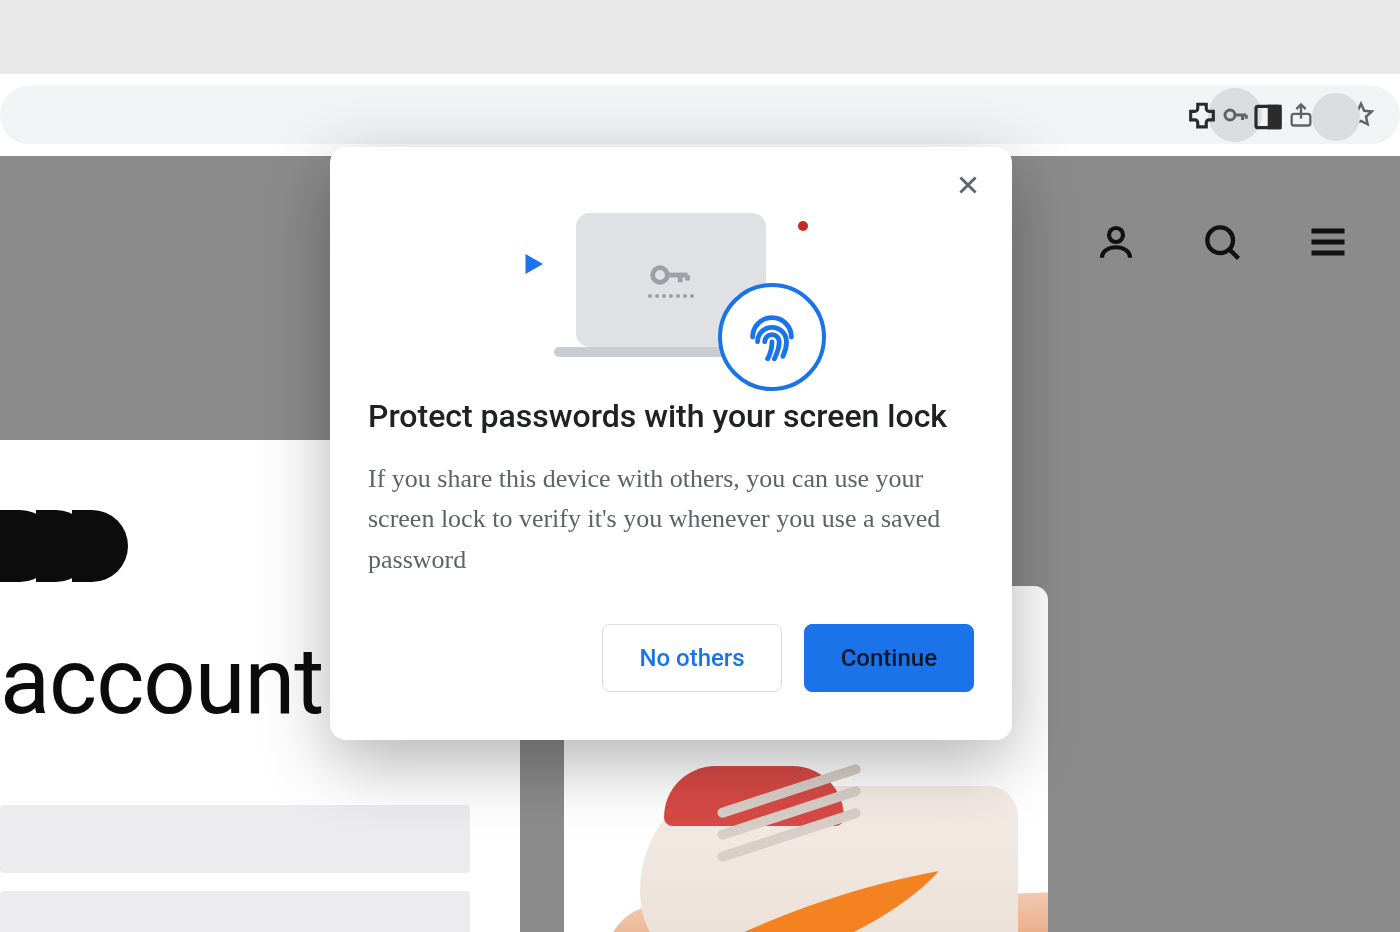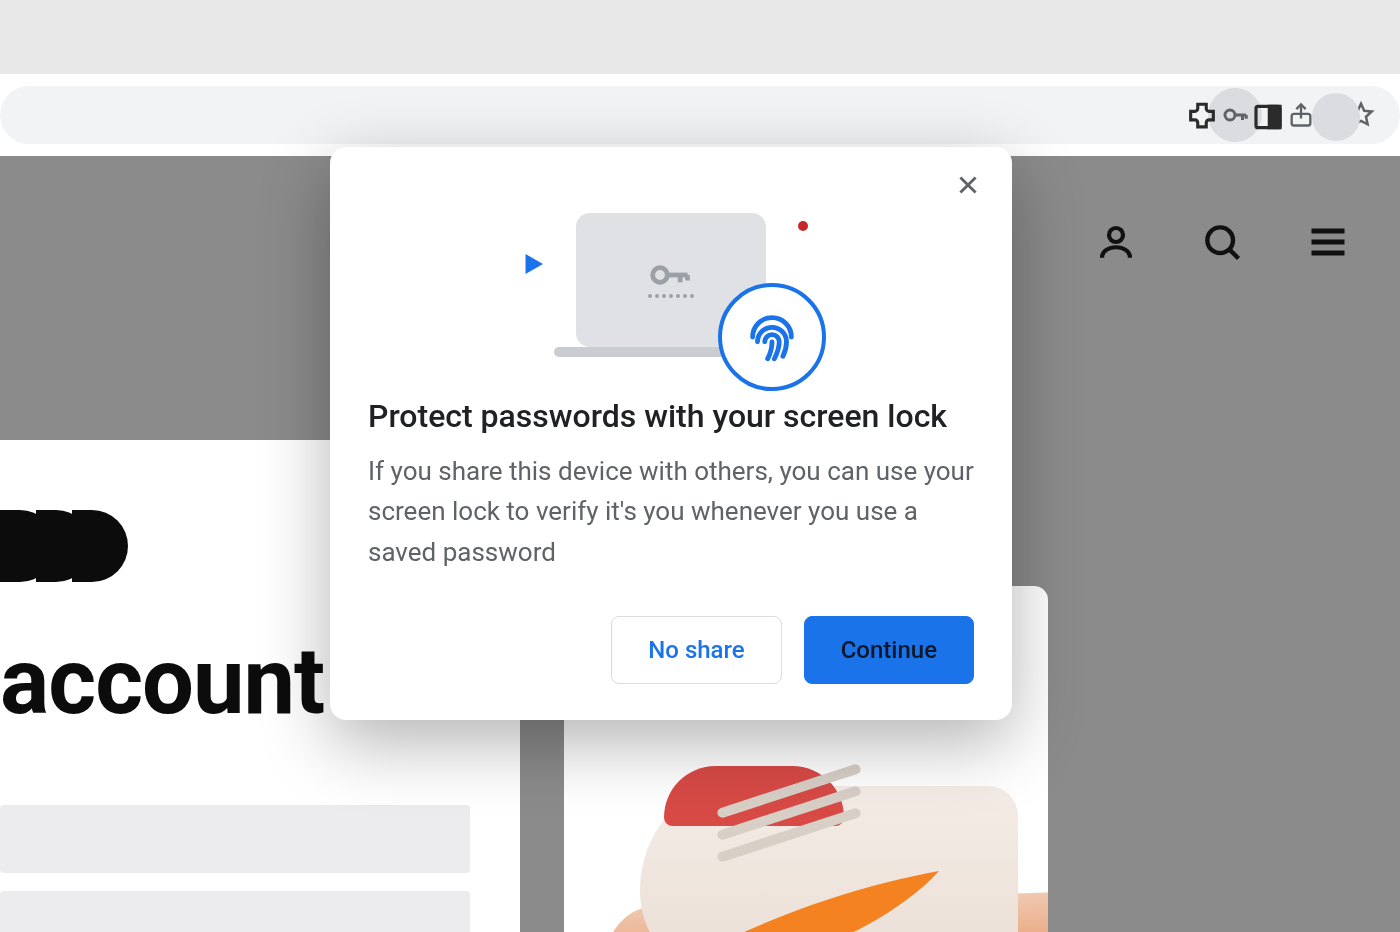--- a/index.html
+++ b/index.html
@@ -88,21 +88,21 @@
   .brand-dots {
     display: flex; gap: -8px;
     margin-left: 0; margin-bottom: 46px;
   }
   .brand-dots .dot {
     width: 56px; height: 72px; background:#0c0c0c;
     border-radius: 0 56px 56px 0;
     margin-right:-20px;
   }
   .account-word {
-    font-size: 92px; font-weight: 700; letter-spacing: -1px;
+    font-size: 92px; font-weight: 400; letter-spacing: -1px;
     color: #0c0c0c;
   }
   .form-lines { margin-top: 70px; }
   .form-line {
     height: 68px; width: 470px;
     background: #ececef;
     margin-top: 18px;
     border-radius: 4px;
   }
 
@@ -151,21 +151,21 @@
   }
 
   
   .popover {
     position: absolute;
     left: 330px; top: 147px;
     width: 682px;
     background: #fff;
     border-radius: 16px;
     box-shadow: 0 22px 70px rgba(0,0,0,0.30);
-    padding: 28px 38px 36px 38px;
+    padding: 28px 38px 48px 38px;
     z-index: 50;
   }
   .popover .close {
     position: absolute; top: 18px; right: 24px;
     width: 40px; height: 40px;
     display:flex; align-items:center; justify-content:center;
     color:#5f6368; cursor:pointer; border-radius:50%;
   }
   .illus {
     position: relative;
@@ -192,21 +192,21 @@
     background:#fff; border:4px solid #1a73e8;
     display:flex; align-items:center; justify-content:center;
     color:#1a73e8;
   }
   .play {
     position:absolute; left:150px; top:74px;
     color:#1a73e8;
   }
   .red-dot { position:absolute; right:166px; top:46px; width:10px;height:10px;border-radius:50%; background:#c62828;}
   .pop-title { font-size:32px; color:#202124; margin-top:12px; font-weight:500; }
-  .pop-body  { font-size:26px; color:#5f6368; margin-top:16px; line-height:1.55; }
+  .pop-body  { font-size:26px; color:#5f6368; margin-top:24px; line-height:1.55;font-family:Liberation Serif, serif; }
   .pop-actions { display:flex; justify-content:flex-end; gap:22px; margin-top:44px;}
   .btn { height:68px; padding:0 36px; font-size:24px; border-radius:8px; display:flex; align-items:center; justify-content:center; cursor:pointer; font-weight:500;}
   .btn.secondary { background:#fff; color:#1a73e8; border:1px solid #dadce0;}
   .btn.primary   { background:#1a73e8; color:#0f172a; border:1px solid #1a73e8;}
 
   svg { display:block; }
 </style>
 </head>
 <body>
 
@@ -370,16 +370,16 @@
           </svg>
         </span>
       </div>
     </div>
   </div>
 
   <div class="pop-title">Protect passwords with your screen lock</div>
   <div class="pop-body">If you share this device with others, you can use your screen lock to verify it's you whenever you use a saved password</div>
 
   <div class="pop-actions">
-    <div class="btn secondary">No share</div>
+    <div class="btn secondary">No others</div>
     <div class="btn primary">Continue</div>
   </div>
 </div>
 
 </body></html>

